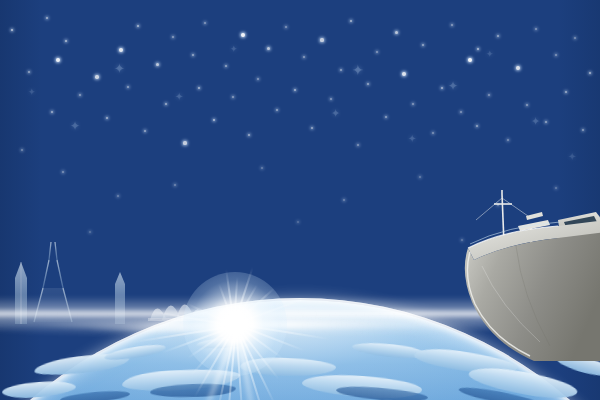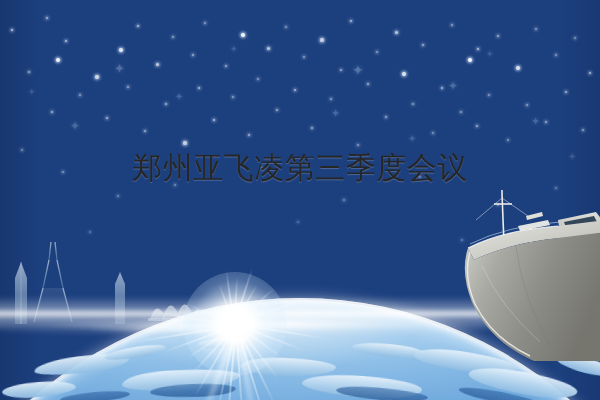--- a/index.html
+++ b/index.html
@@ -508,15 +508,14 @@
 
       <g>
         <path d="M38 62 Q30 86 42 116 Q60 156 104 175 L175 175 L175 46 L128 52 Q76 58 44 74 Z" fill="url(#hull)"></path>
         <path d="M40 66 Q33 90 45 118 Q62 152 100 170" stroke="#f0f0ec" stroke-width="1.4" fill="none" opacity=".85"></path>
         <path d="M52 80 Q70 120 110 156" stroke="#ffffff" stroke-width="0.8" fill="none" opacity=".28"></path>
         <path d="M86 60 Q92 110 120 160" stroke="#6e6e68" stroke-width="0.7" fill="none" opacity=".35"></path>
       </g>
     </svg>
   </div>
 
-  <div class="title">郑州亚飞凌第三季度会议</div>
 
 </div>
 
 </body></html>

